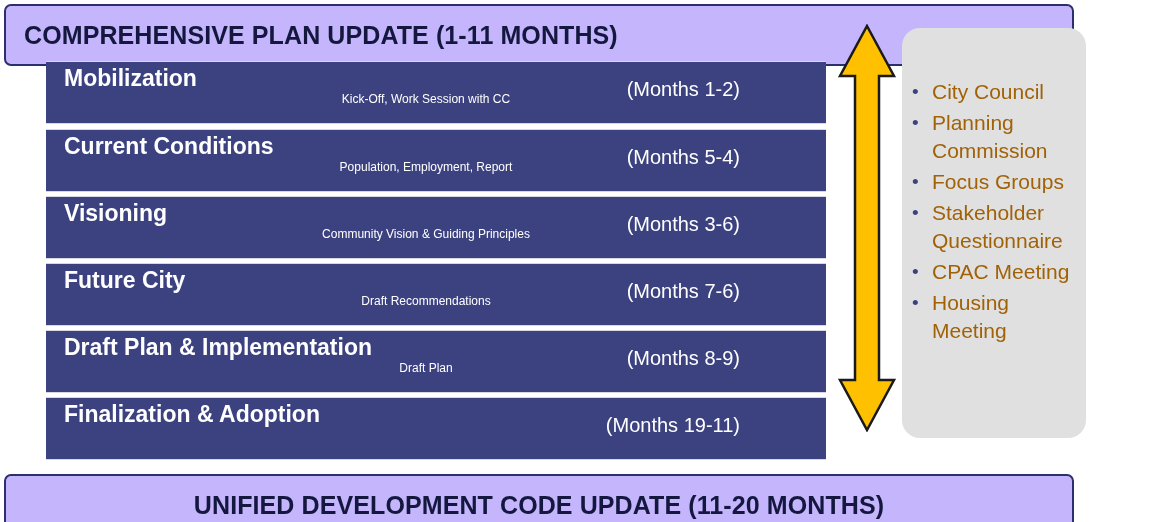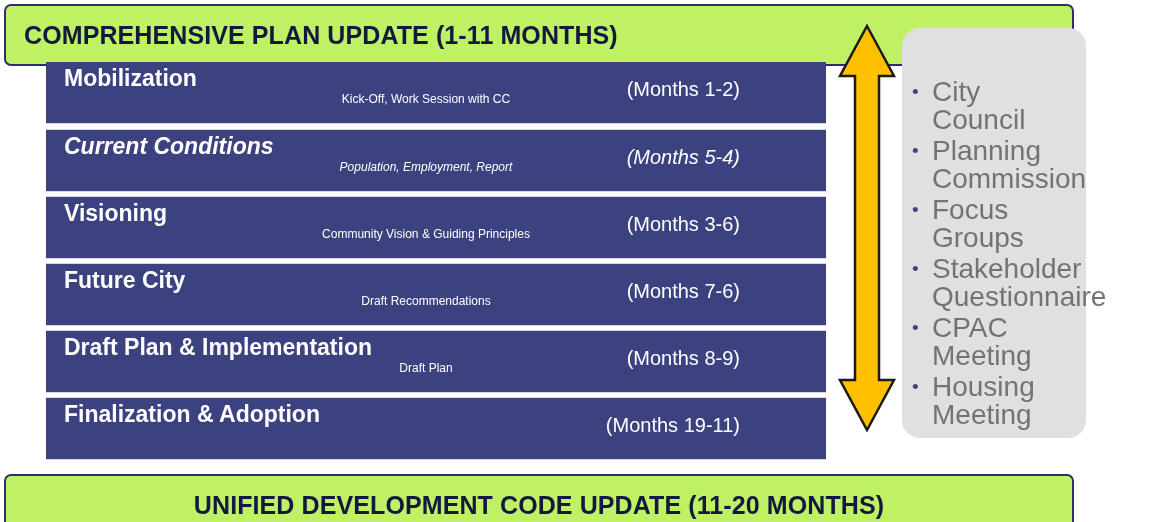--- a/index.html
+++ b/index.html
@@ -15,21 +15,21 @@
     overflow: hidden;
   }
 
   
   .banner {
     position: absolute;
     left: 4px;
     width: 1070px;
     height: 62px;
     box-sizing: border-box;
-    background: #bef264;
+    background: #c4b5fd;
     border: 2px solid #2b2f6b;
     border-radius: 7px;
     display: flex;
     align-items: center;
   }
   #header-banner { top: 4px; }
   #footer-banner { top: 474px; justify-content: center; }
 
   .banner-text {
     font-size: 25px;
@@ -112,41 +112,41 @@
   }
   .bullet-dot {
     color: #3c4280;
     font-size: 19px;
     line-height: 28px;
     width: 20px;
     flex: 0 0 20px;
     text-align: left;
   }
   .participant-label {
-    color: #737373;
-    font-size: 28px;
+    color: #a16207;
+    font-size: 21px;
     line-height: 28px;
   }
 </style>
 </head>
 <body>
 
 <div id="header-banner" class="banner">
   <span class="banner-text">COMPREHENSIVE PLAN UPDATE (1-11 MONTHS)</span>
 </div>
 
 <div class="phase" style="top:61px;">
   <div class="phase-row1">
     <span class="phase-title">Mobilization</span>
     <span class="phase-months">(Months 1-2)</span>
   </div>
   <div class="phase-sub">Kick-Off, Work Session with CC</div>
 </div>
 
-<div class="phase" style="top:129px;font-style:italic;">
+<div class="phase" style="top:129px;">
   <div class="phase-row1">
     <span class="phase-title">Current Conditions</span>
     <span class="phase-months">(Months 5-4)</span>
   </div>
   <div class="phase-sub">Population, Employment, Report</div>
 </div>
 
 <div class="phase" style="top:196px;">
   <div class="phase-row1">
     <span class="phase-title">Visioning</span>

